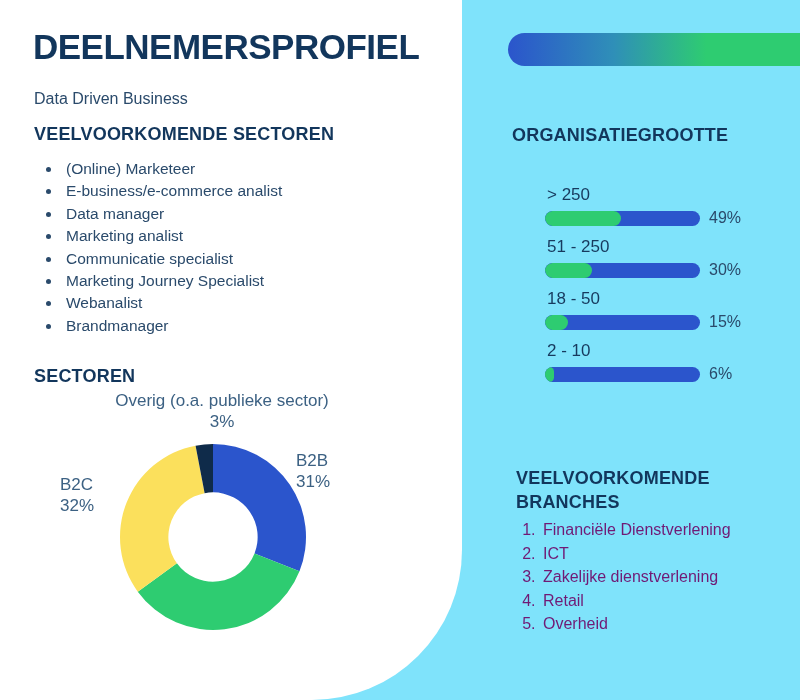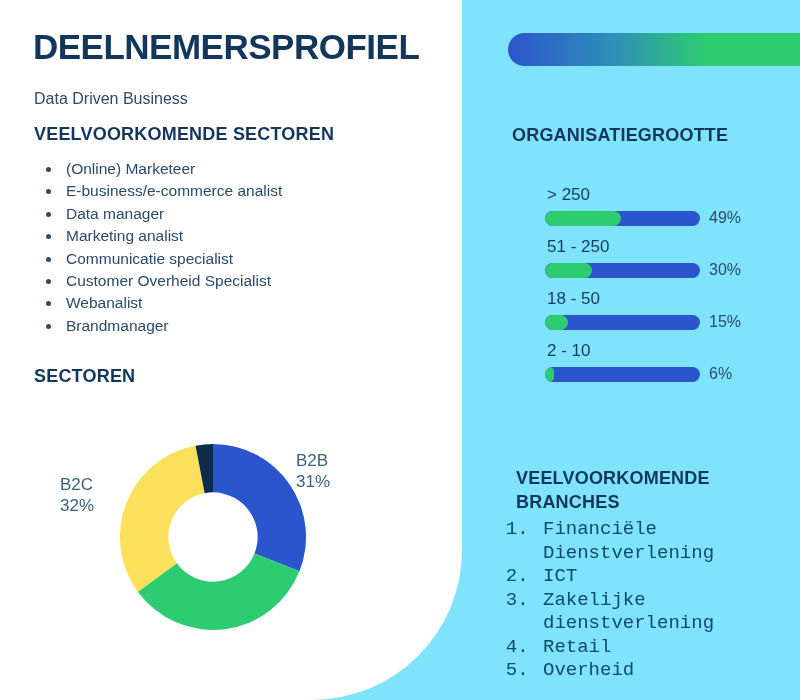--- a/index.html
+++ b/index.html
@@ -58,23 +58,22 @@
     padding-left:4px;
   }
   
   #branches-list {
     position:absolute; left:540px; top:518px;
     width:240px;
     list-style:decimal;
     color:#173a5e;
   }
   #branches-list li {
-    font-size:19px; line-height:23.5px; color:#0c4a6e;
+    font-size:16px; line-height:23.5px; color:#701a75;
     padding-left:3px;
-    font-family:Liberation Mono, monospace;
   }
 
   
   #bars { position:absolute; left:545px; top:156px; width:230px;margin-top:29px; }
   .bar-row { position:relative; height:52px; }
   .bar-label {
     font-size:17px; color:#173a5e; line-height:20px;
     margin-bottom:4px; margin-left:2px;
   }
   .bar-wrap { display:flex; align-items:center; }
@@ -118,38 +117,42 @@
   <div class="title">DEELNEMERSPROFIEL</div>
   <div class="subtitle">Data Driven Business</div>
 
   <div id="functies-head" class="sec-head">VEELVOORKOMENDE SECTOREN</div>
   <ul id="functies-list">
     <li>(Online) Marketeer</li>
     <li>E-business/e-commerce analist</li>
     <li>Data manager</li>
     <li>Marketing analist</li>
     <li>Communicatie specialist</li>
-    <li>Customer Overheid Specialist</li>
+    <li>Marketing Journey Specialist</li>
     <li>Webanalist</li>
     <li>Brandmanager</li>
   </ul>
 
   <div id="sectoren-head" class="sec-head">SECTOREN</div>
 
   <div id="donut-wrap">
     <svg id="donut" width="190" height="190" viewBox="0 0 190 190">
       <g id="donut-slices" transform="translate(95,95)">
           <path d="M 5.694607616035192e-15 -93 A 93 93 0 0 1 86.46921318760738 34.23558339967504 L 41.505222330051545 16.43308003184402 A 44.64 44.64 0 0 0 2.7334116556968924e-15 -44.64 Z" fill="#2b55cc"></path>
           <path d="M 86.46921318760738 34.23558339967504 A 93 93 0 0 1 -75.2385804768701 54.66402846320001 L -36.11451862889765 26.238733662336006 A 44.64 44.64 0 0 0 41.505222330051545 16.43308003184402 Z" fill="#2ecc71"></path>
           <path d="M -75.2385804768701 54.66402846320001 A 93 93 0 0 1 -17.42646225647247 -91.35271431776803 L -8.364701883106786 -43.84930287252865 A 44.64 44.64 0 0 0 -36.11451862889765 26.238733662336006 Z" fill="#fbe05c"></path>
           <path d="M -17.42646225647247 -91.35271431776803 A 93 93 0 0 1 -1.7083822848105575e-14 -93 L -8.200234967090677e-15 -44.64 A 44.64 44.64 0 0 0 -8.364701883106786 -43.84930287252865 Z" fill="#0f2b4a"></path>
         </g>
     </svg>
   </div>
 
+  <div class="donut-label" id="lbl-overig">
+    <span>Overig (o.a. publieke sector)</span><br>
+    <span>3%</span>
+  </div>
   <div class="donut-label" id="lbl-b2b">
     <span>B2B</span><br>
     <span>31%</span>
   </div>
   <div class="donut-label" id="lbl-b2c">
     <span>B2C</span><br>
     <span>32%</span>
   </div>
   <div class="donut-label" id="lbl-beide">
     <span>Beide</span><br>

